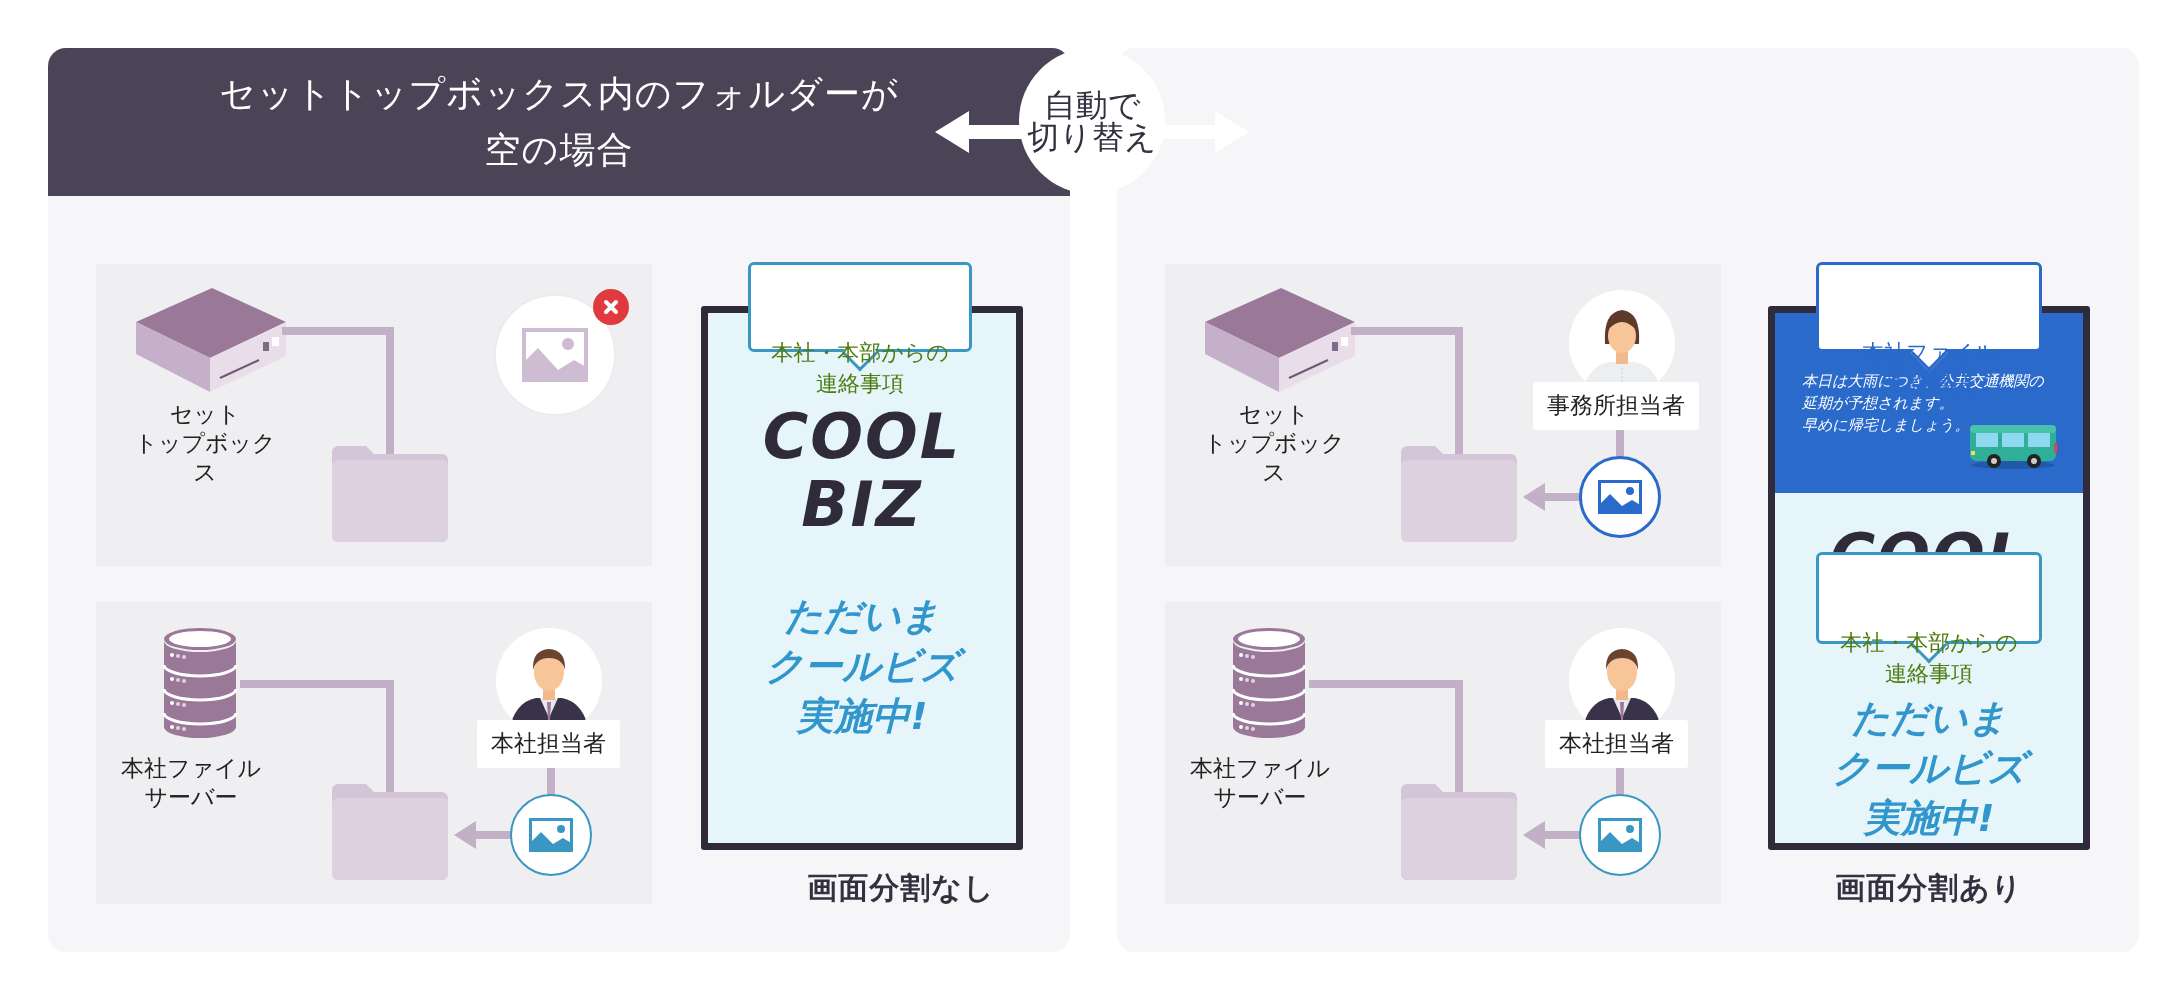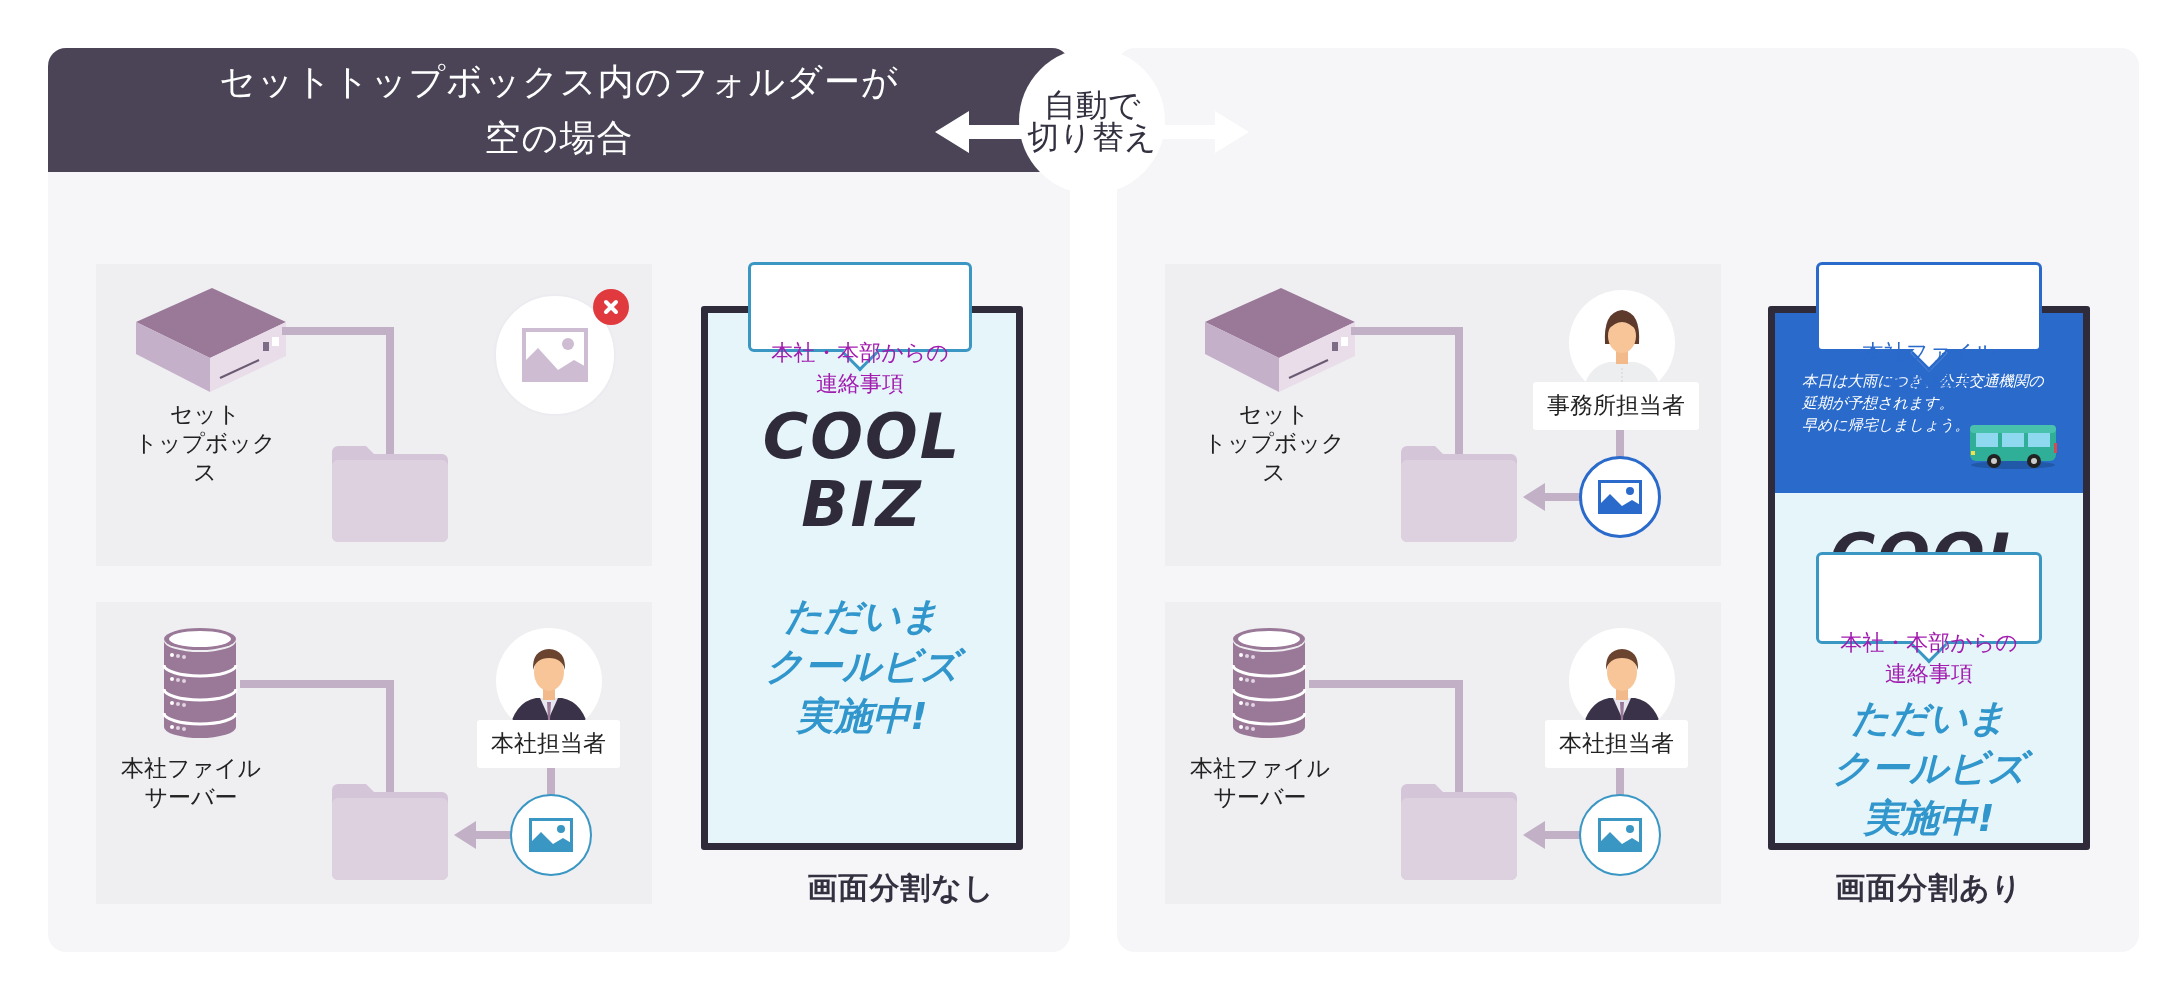--- a/index.html
+++ b/index.html
@@ -2,38 +2,38 @@
 <html><head>
 <meta charset="utf-8">
 <style>
   * { box-sizing: border-box; margin: 0; padding: 0; }
   html, body { width: 2184px; height: 1000px; background: #ffffff; overflow: hidden; }
   body { position: relative; font-family: "DejaVu Sans", "Liberation Sans", sans-serif; }
 
   .panel { position: absolute; top: 48px; width: 1022px; height: 904px; background: #f6f6f9; border-radius: 18px; overflow: hidden; }
   .panel.left { left: 48px; }
   .panel.right { left: 1117px; }
-  .panel-header { position: absolute; left: 0; top: 0; width: 100%; height: 124px; background: #4a4456; display: flex; align-items: center; justify-content: center; }
+  .panel-header { position: absolute; left: 0; top: 0; width: 100%; height: 148px; background: #4a4456; display: flex; align-items: center; justify-content: center; }
   .panel-title { color: #ffffff; font-size: 36px; line-height: 56px; text-align: center; white-space: pre-line; letter-spacing: 1px; }
 
   .card { position: absolute; width: 556px; height: 302px; background: #efeff2; }
   .card-label { position: absolute; font-size: 23px; line-height: 29px; color: #222; text-align: center; white-space: pre-line; }
 
   .line-h, .line-v { position: absolute; background: #c2b1c6; }
 
   .folder { position: absolute; width: 116px; height: 96px; }
   .person-wrap { position: absolute; width: 106px; height: 106px; border-radius: 50%; background: #ffffff; overflow: hidden; }
   .name-tag { position: absolute; background: #ffffff; font-size: 23px; line-height: 46px; height: 48px; padding: 0 14px; color: #222; text-align: center; border-radius: 3px; }
 
   .img-circle { position: absolute; width: 82px; height: 82px; border-radius: 50%; background: #ffffff; display: flex; align-items: center; justify-content: center; }
 
   .screen { position: absolute; width: 322px; height: 544px; border: 7px solid #302b3b; background: #e5f5fa; border-radius: 3px; font-style: italic; }
   .screen-caption { position: absolute; width: 322px; font-size: 30px; font-weight: bold; color: #333040; text-align: center; letter-spacing: 1px; }
 
-  .bubble { position: absolute; background: #ffffff; border: 3px solid #3a97c4; border-radius: 6px; color: #a21caf; font-size: 22px; line-height: 31px; text-align: center; white-space: pre-line; }
+  .bubble { position: absolute; background: #ffffff; border: 3px solid #3a97c4; border-radius: 6px; color: #4d7c0f; font-size: 22px; line-height: 31px; text-align: center; white-space: pre-line; }
   .bubble .tail { position: absolute; left: 50%; bottom: -17px; width: 26px; height: 26px; margin-left: -13px; background: #ffffff; border-right: 3px solid #3a97c4; border-bottom: 3px solid #3a97c4; transform: rotate(45deg); }
   .bubble-text { position: relative; z-index: 2; }
 
   .cool { position: absolute; width: 100%; text-align: center; color: #302b3b; font-weight: bold; font-family: "DejaVu Sans", sans-serif; letter-spacing: 2px; }
   .promo { position: absolute; width: 100%; text-align: center; color: #3196cc; font-weight: bold; font-size: 38px; line-height: 50px; white-space: pre-line; }
 
   .switch-circle { position: absolute; left: 1019px; top: 48px; width: 146px; height: 146px; border-radius: 50%; background: #ffffff; display: flex; align-items: center; justify-content: center; z-index: 5; }
   .switch-text { font-size: 32px; line-height: 32px; color: #333040; text-align: center; white-space: pre-line; }
 
   .notice { position: absolute; left: 0; top: 0; width: 100%; height: 180px; background: #2a6acb; }

